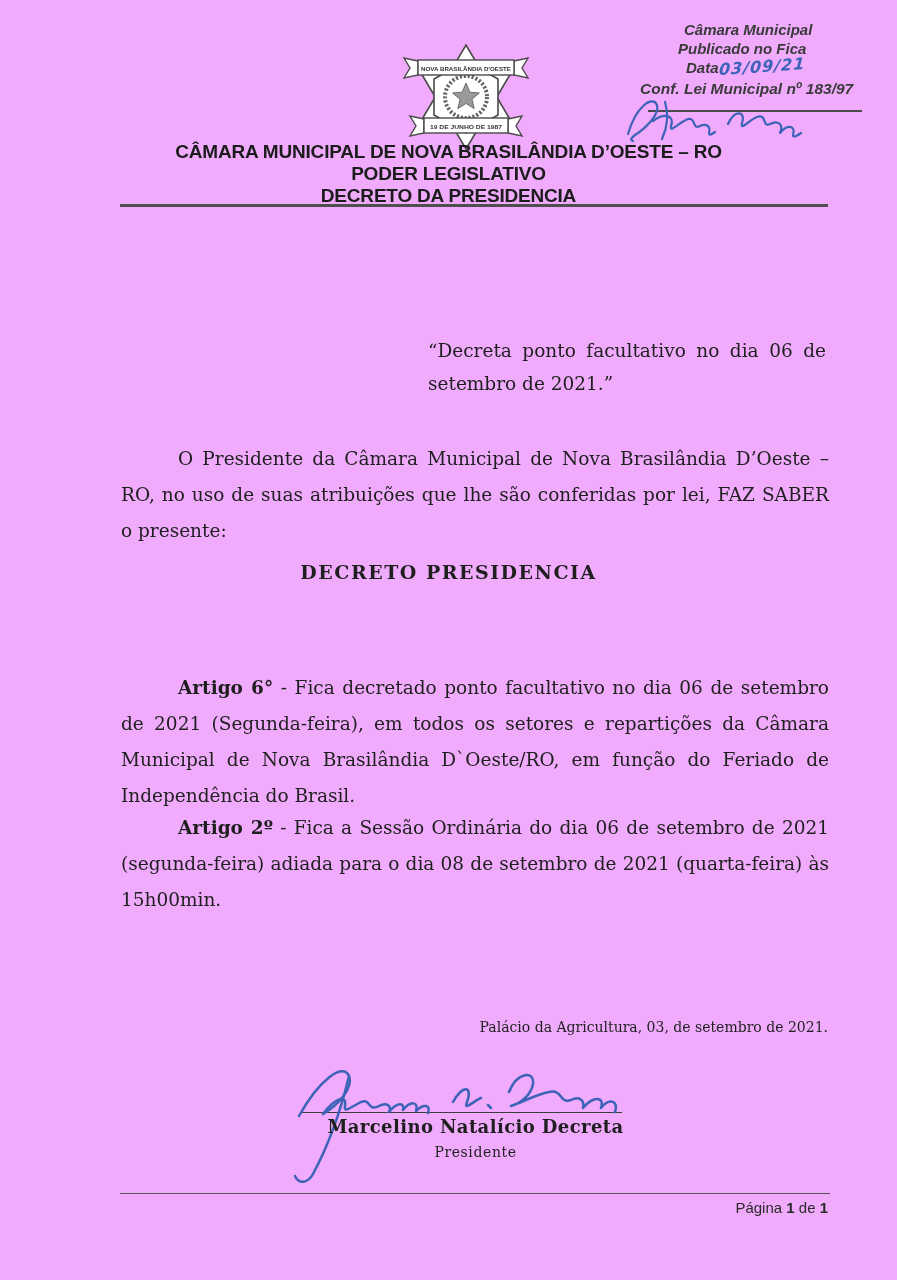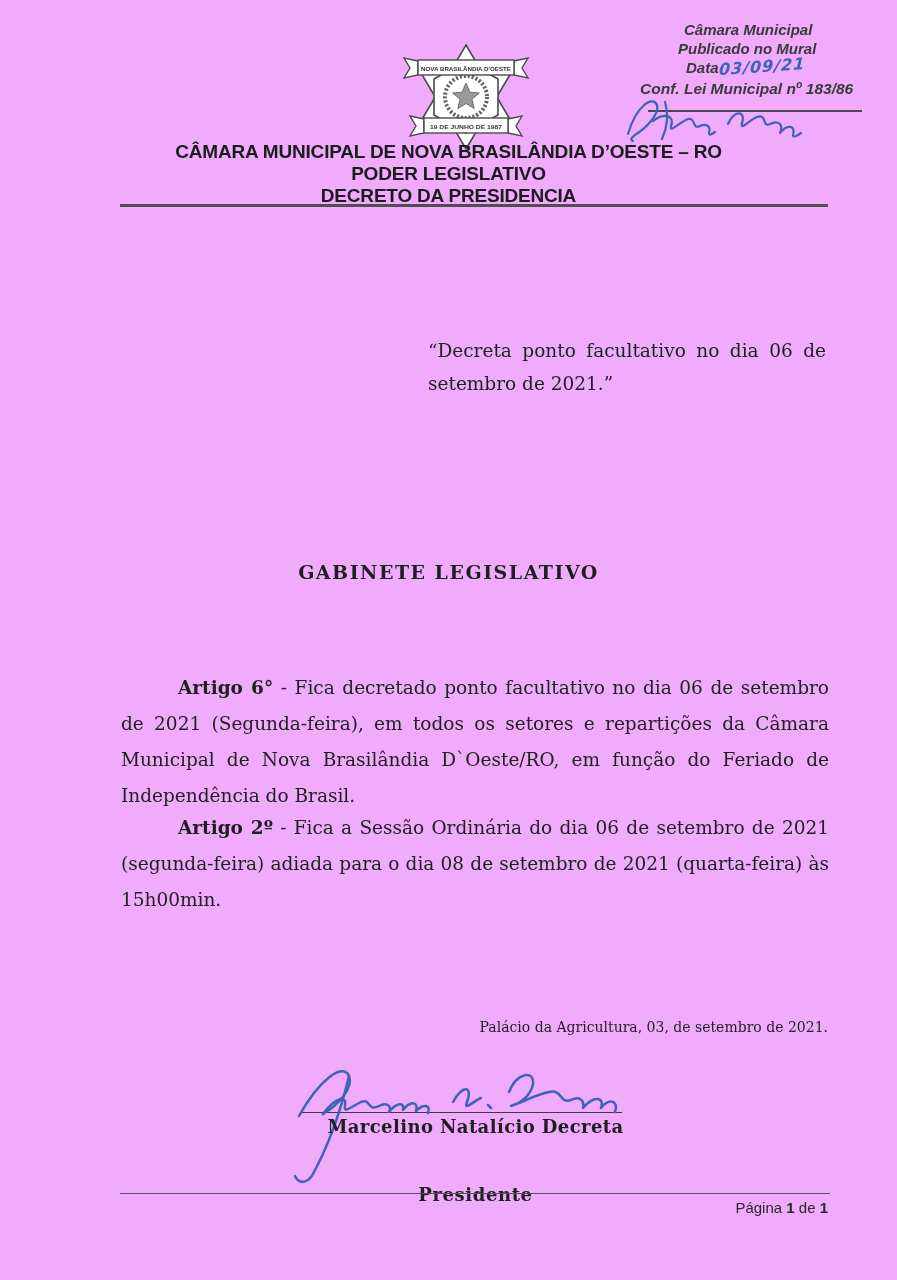--- a/index.html
+++ b/index.html
@@ -35,22 +35,22 @@
   .preamble { left:121px; top:441px; width:708px; text-indent:57px; }
   .sechead { left:0; top:561px; width:951px; text-align:center; font-weight:bold;
     font-size:19px; letter-spacing:1.5px; }
   .article { width:708px; left:121px; text-indent:57px; }
   .b { font-weight:bold; }
   .dateline { left:123px; top:1019px; width:705px; font-size:14px; text-align:right; }
   
   .sig-rule { left:300px; top:1112px; width:322px; border-top:1.6px solid #3c3c3c; }
   .sig-name { left:123px; top:1116px; width:705px; text-align:center;
     font-weight:bold; font-size:18px; letter-spacing:0.4px; }
-  .sig-role { left:123px; top:1184px; width:705px; text-align:center;
-    font-weight:bold; font-size:18px; letter-spacing:0.6px; }
+  .sig-role { left:123px; top:1144px; width:705px; text-align:center;
+    font-weight:normal; font-size:14px; letter-spacing:0.6px; }
   
   .foot-rule { left:120px; top:1193px; width:710px; border-top:1.5px solid #555; }
   .footer { left:123px; top:1199px; width:705px; text-align:right; font-size:15px;
     color:#2a2a2a; font-family:"Liberation Sans","DejaVu Sans",sans-serif; }
   svg .ink { stroke:#3d63b8; fill:none; stroke-linecap:round; stroke-linejoin:round; }
   svg .seal-line { stroke:#4a4a4a; fill:#fff; }
   svg .seal-txt { font-family:"Liberation Sans",sans-serif; fill:#333; font-weight:bold; }
 </style>
 </head>
 <body>
@@ -70,45 +70,46 @@
     <text class="seal-txt" x="74" y="26.5" font-size="6" text-anchor="middle" textLength="90" lengthAdjust="spacingAndGlyphs">NOVA BRASILÂNDIA D'OESTE</text>
 
     <polygon class="seal-line" stroke-width="1.4" points="32,75 18,72 24,82 18,92 32,89"></polygon>
     <polygon class="seal-line" stroke-width="1.4" points="116,75 130,72 124,82 130,92 116,89"></polygon>
     <rect class="seal-line" stroke-width="1.4" x="32" y="74" width="84" height="15"></rect>
     <text class="seal-txt" x="74" y="84.5" font-size="6" text-anchor="middle" textLength="72" lengthAdjust="spacingAndGlyphs">19 DE JUNHO DE 1987</text>
   </svg>
 
   <div class="abs stamp">
     <div class="l1">Câmara Municipal</div>
-    <div class="l2">Publicado no Mural</div>
+    <div class="l2">Publicado no Fica</div>
     <div class="l3"><span>Data</span><span class="hand">03/09/21</span></div>
-    <div class="l4"><span>Conf.</span><span style="font-weight:600"> Lei Municipal nº 183/86</span></div>
+    <div class="l4"><span>Conf.</span><span style="font-weight:600"> Lei Municipal nº 183/97</span></div>
   </div>
   <div class="abs stamp-rule"></div>
 
   <svg class="abs" style="left:622px; top:90px;" width="185" height="60" viewBox="0 0 185 60">
     <path class="ink" stroke-width="2.2" d="M6,44 C14,16 31,5 35,15 C38,24 24,38 13,45 C9,48 8,50 11,51"></path>
     <path class="ink" stroke-width="2.2" d="M43,12 C47,25 45,38 40,49"></path>
     <path class="ink" stroke-width="2.2" d="M31,31 C43,22 53,26 49,36 C47,44 59,31 66,29 C74,27 70,40 78,36 C84,33 89,36 87,43 C87,46 90,44 93,42"></path>
     <path class="ink" stroke-width="2.2" d="M106,34 C113,19 124,21 120,33 C118,42 128,29 135,27 C145,23 140,38 148,34 C156,30 162,34 158,43 C165,34 174,35 171,45 C171,48 175,46 179,43"></path>
   </svg>
 
   <div class="abs hdr">
     <div>CÂMARA MUNICIPAL DE NOVA BRASILÂNDIA D’OESTE – RO</div>
     <div>PODER LEGISLATIVO</div>
     <div>DECRETO DA PRESIDENCIA</div>
   </div>
   <div class="abs hdr-rule"></div>
 
 
   <div class="abs quote">“Decreta ponto facultativo no dia 06 de setembro de 2021.”</div>
 
+  <p class="abs para preamble">O Presidente da Câmara Municipal de Nova Brasilândia D’Oeste – RO, no uso de suas atribuições que lhe são conferidas por lei, FAZ SABER o presente:</p>
 
-  <div class="abs sechead" style="width:897px;">GABINETE LEGISLATIVO</div>
+  <div class="abs sechead" style="width:897px;">DECRETO PRESIDENCIA</div>
 
   <p class="abs para article" style="top:670px;"><span class="b">Artigo 6°</span><span> - Fica decretado ponto facultativo no dia 06 de setembro de 2021 (Segunda-feira), em todos os setores e repartições da Câmara Municipal de Nova Brasilândia D`Oeste/RO, em função do Feriado de Independência do Brasil.</span></p>
 
   <p class="abs para article" style="top:810px;"><span class="b">Artigo 2º</span><span> - Fica a Sessão Ordinária do dia 06 de setembro de 2021 (segunda-feira) adiada para o dia 08 de setembro de 2021 (quarta-feira) às 15h00min.</span></p>
 
 
   <div class="abs dateline">Palácio da Agricultura, 03, de setembro de 2021.</div>
 
   <div class="abs sig-rule"></div>
   <svg class="abs" style="left:285px; top:1048px;" width="350" height="140" viewBox="0 0 350 140">

